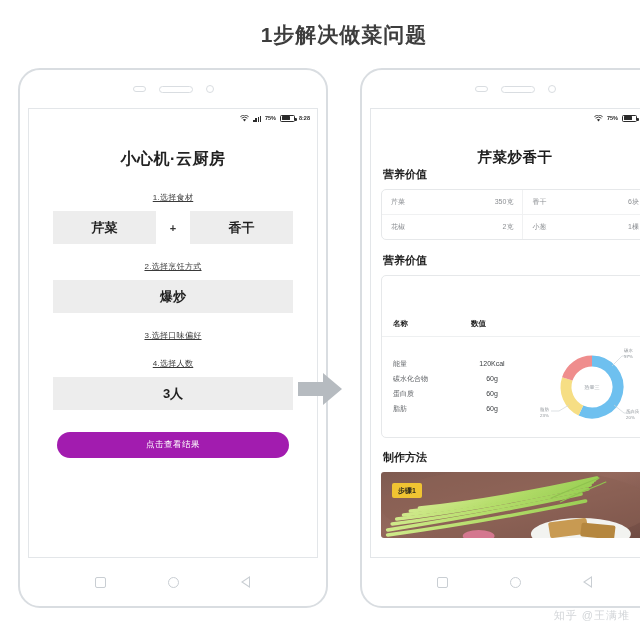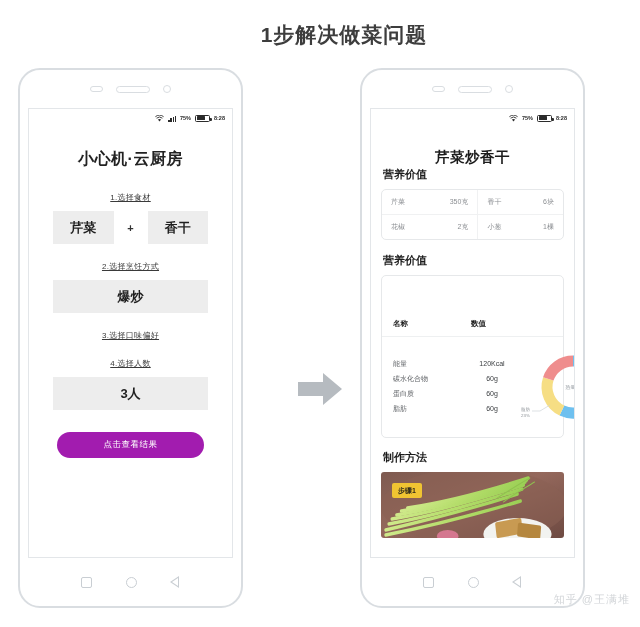--- a/index.html
+++ b/index.html
@@ -29,21 +29,21 @@
   .stage {
     position: relative;
     width: 640px;
     height: 571px;
   }
 
   
   .phone {
     position: absolute;
     top: 12px;
-    width: 225px;
+    width: 310px;
     height: 540px;
     border: 2px solid #d9dde1;
     border-radius: 22px;
     background: #ffffff;
   }
   .phone.left  { left: 18px; }
   .phone.right { left: 360px; }
 
   .bezel-top {
     height: 38px;
@@ -297,21 +297,21 @@
     left: 296px;
     top: 315px;
     width: 48px;
     height: 36px;
   }
 
   
   .watermark {
     position: absolute;
     right: 10px;
-    bottom: 20px;
+    bottom: 4px;
     font-size: 11px;
     color: #d2d5d8;
     letter-spacing: 1px;
   }
 </style>
 </head>
 <body>
 
 <div class="page-title">1步解决做菜问题</div>
 

